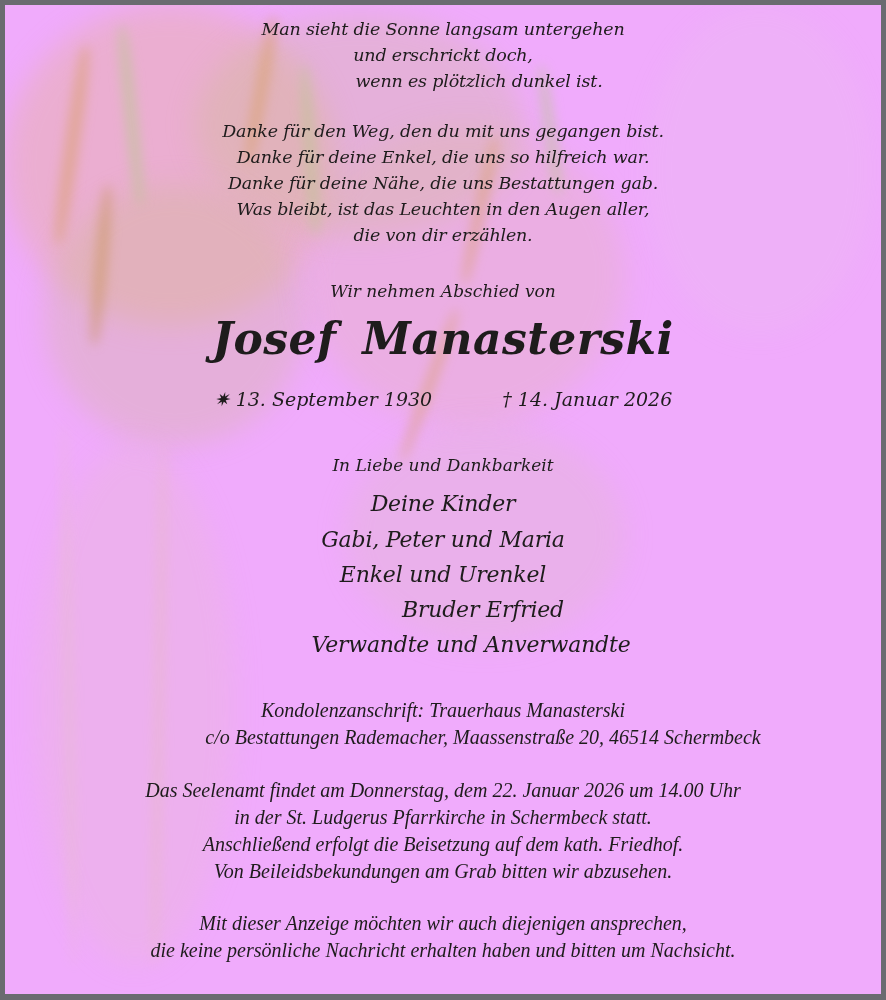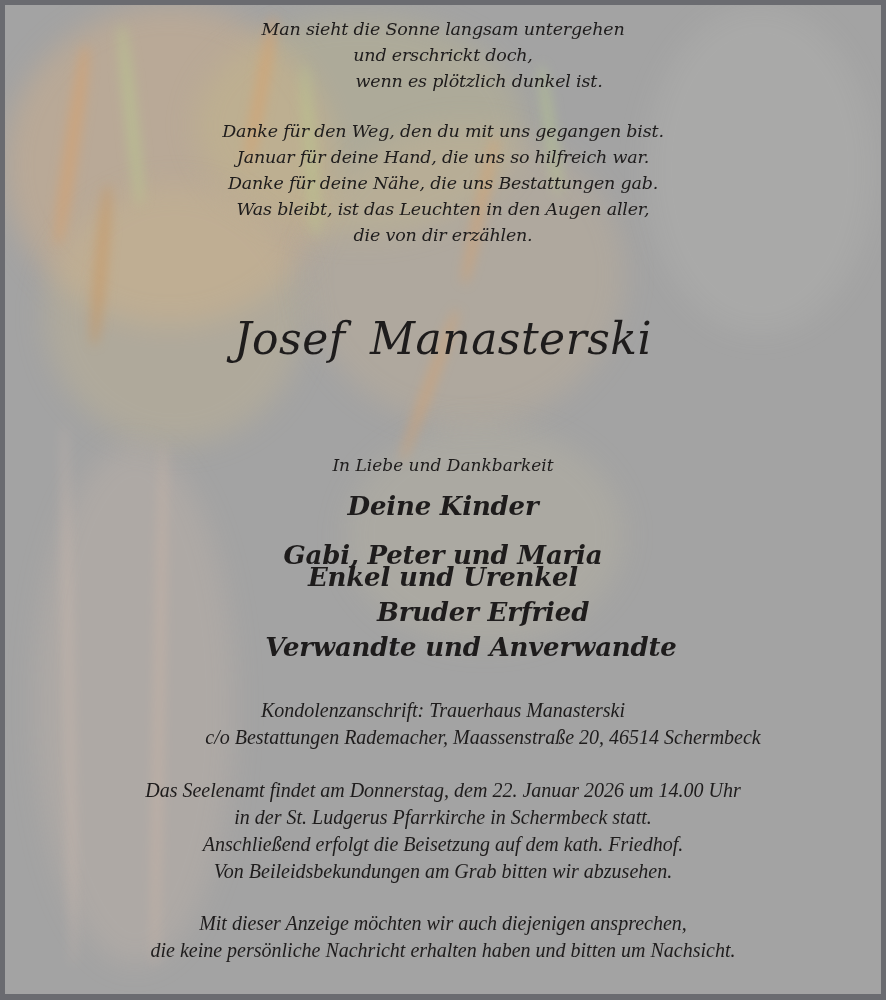--- a/index.html
+++ b/index.html
@@ -4,41 +4,41 @@
   <style>
     html, body { margin: 0; padding: 0; }
     body {
       width: 886px; height: 1000px;
       background: #6a6b70;
       position: relative; overflow: hidden;
     }
     .card {
       position: absolute; left: 5px; top: 5px;
       width: 876px; height: 989px;
-      background: #a3a3a3;
+      background: #f0abfc;
       overflow: hidden;
     }
     .bg { position: absolute; inset: 0; pointer-events: none; }
     .bg .blob { position: absolute; border-radius: 50%; filter: blur(14px); }
     .bg .streak { position: absolute; border-radius: 40%; filter: blur(6px); opacity: .55; }
     .content {
       position: absolute; left: 0; top: 0; width: 876px; height: 989px;
       font-family: "DejaVu Serif", "Liberation Serif", serif;
       color: #1e1c1c; text-align: center;
     }
     .line { position: absolute; left: 0; width: 876px; white-space: nowrap; }
     .it { font-style: italic; }
     .poem { font-size: 17.5px; letter-spacing: -0.2px; }
     .intro { font-size: 17px; }
-    .name { font-size: 44px; font-weight: normal; font-style: italic; letter-spacing: 0.5px; word-spacing: 10px; }
+    .name { font-size: 44px; font-weight: bold; font-style: italic; letter-spacing: 0.5px; word-spacing: 10px; }
     .dates { font-size: 19px; }
     .dates span { display: inline-block; }
     .dates .gap { width: 58px; }
     .fam-lead { font-size: 17px; }
-    .fam { font-size: 26px; font-weight: bold; font-style: italic; letter-spacing: -0.2px; }
+    .fam { font-size: 22px; font-weight: normal; font-style: italic; letter-spacing: -0.2px; }
     .info { font-size: 17.5px; font-family: "Liberation Serif", "DejaVu Serif", serif; font-size: 20px; }
   </style>
 </head>
 <body>
 
 <div class="card">
 
   <div class="bg">
     <div class="blob" style="left:0;top:0;width:330px;height:320px;background:rgba(226,180,130,.35);"></div>
     <div class="blob" style="left:190px;top:10px;width:330px;height:220px;background:rgba(200,190,130,.28);"></div>
@@ -62,33 +62,41 @@
   <div class="content">
 
     <div>
       <div class="line it poem" style="top:14px;">Man sieht die Sonne langsam untergehen</div>
       <div class="line it poem" style="top:40px;">und erschrickt doch,</div>
       <div class="line it poem" style="top:66px;padding-left:36px;">wenn es plötzlich dunkel ist.</div>
     </div>
 
     <div>
       <div class="line it poem" style="top:116px;">Danke für den Weg, den du mit uns gegangen bist.</div>
-      <div class="line it poem" style="top:142px;">Januar für deine Hand, die uns so hilfreich war.</div>
+      <div class="line it poem" style="top:142px;">Danke für deine Enkel, die uns so hilfreich war.</div>
       <div class="line it poem" style="top:168px;">Danke für deine Nähe, die uns Bestattungen gab.</div>
       <div class="line it poem" style="top:194px;">Was bleibt, ist das Leuchten in den Augen aller,</div>
       <div class="line it poem" style="top:220px;">die von dir erzählen.</div>
     </div>
 
+    <div class="line it intro" style="top:276px;">Wir nehmen Abschied von</div>
     <div class="line name" style="top:308px;">Josef  Manasterski</div>
 
+    <div class="line it dates" style="top:383px;">
+      <span>✷</span>
+      <span>13. September 1930</span>
+      <span class="gap"></span>
+      <span>†</span>
+      <span>14. Januar 2026</span>
+    </div>
 
     <div class="line it fam-lead" style="top:450px;">In Liebe und Dankbarkeit</div>
     <div>
       <div class="line fam" style="top:486px;">Deine Kinder</div>
-      <div class="line fam" style="top:522px;margin-top:13px;">Gabi, Peter und Maria</div>
+      <div class="line fam" style="top:522px;">Gabi, Peter und Maria</div>
       <div class="line fam" style="top:557px;">Enkel und Urenkel</div>
       <div class="line fam" style="top:592px;margin-left:40px;">Bruder Erfried</div>
       <div class="line fam" style="top:627px;margin-left:28px;">Verwandte und Anverwandte</div>
     </div>
 
     <div>
       <div class="line it info" style="top:694px;">Kondolenzanschrift: Trauerhaus Manasterski</div>
       <div class="line it info" style="top:721px;margin-left:40px;">c/o Bestattungen Rademacher, Maassenstraße 20, 46514 Schermbeck</div>
     </div>
 

